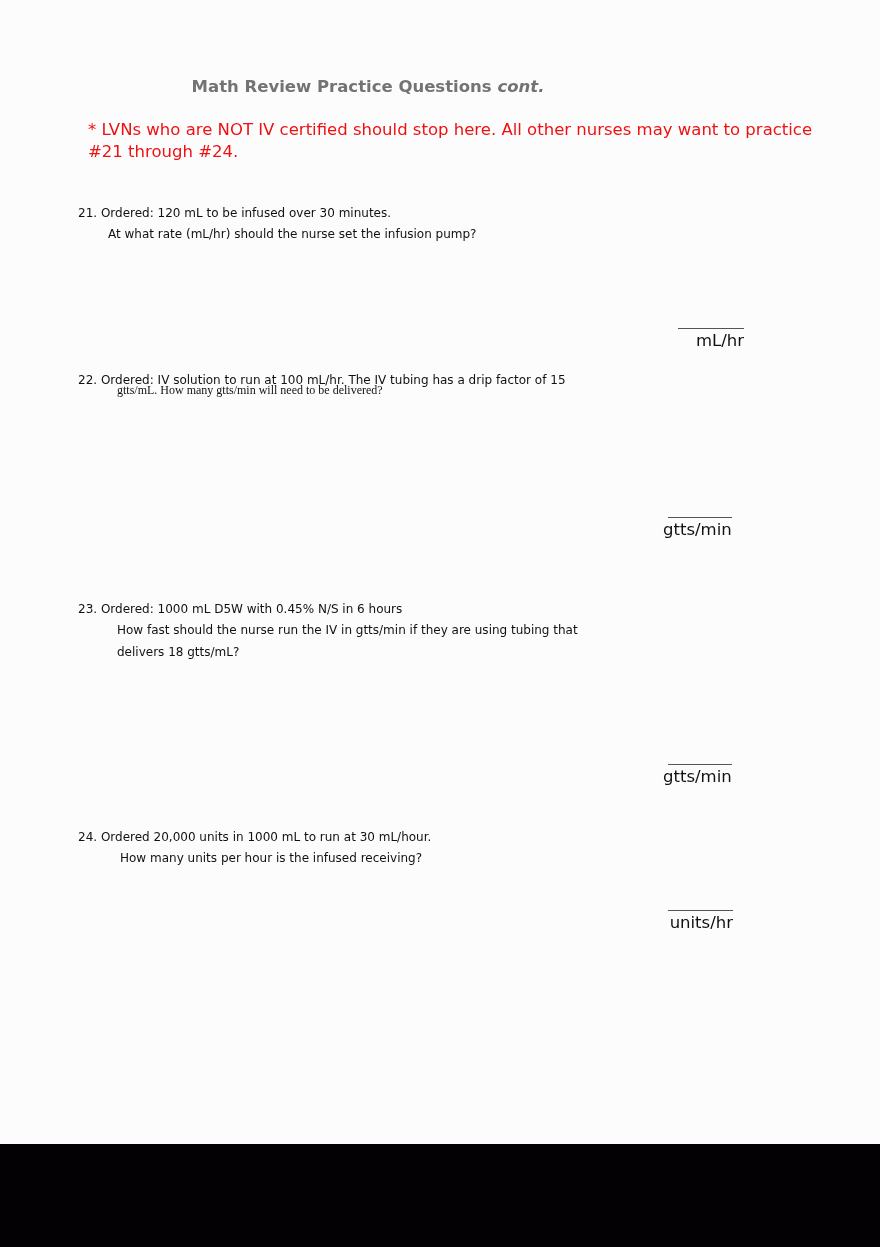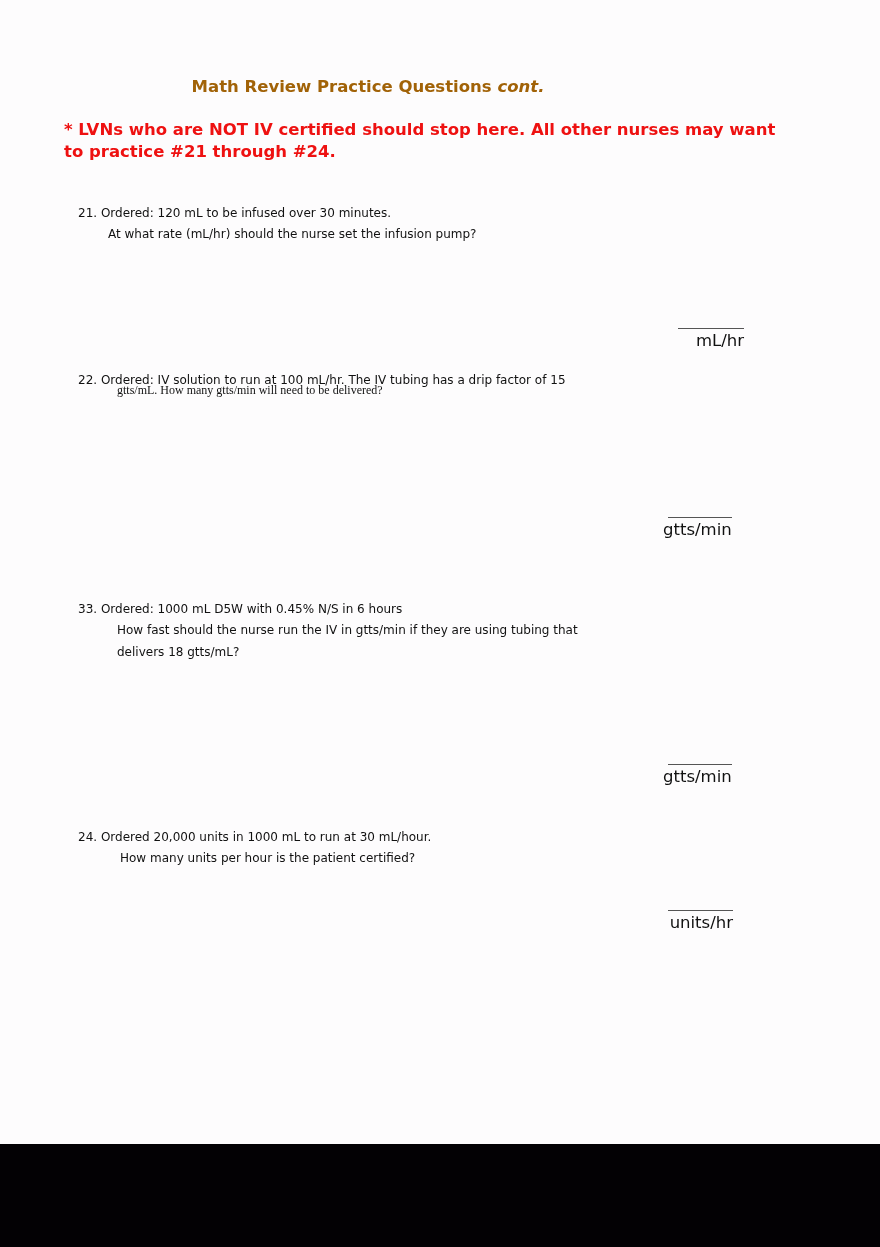--- a/index.html
+++ b/index.html
@@ -32,31 +32,31 @@
       background: #030104;
     }
     .title {
       position: absolute;
       top: 77px;
       left: 0;
       width: 736px;
       text-align: center;
       font-weight: bold;
       font-size: 16.5px;
-      color: #a16207;
+      color: #737373;
     }
     .title .cont {
       font-style: italic;
     }
     .notice {
       position: absolute;
       top: 119px;
-      left: 64px;
+      left: 88px;
       width: 730px;
-      font-weight: bold;
+      font-weight: normal;
       font-size: 16.5px;
       line-height: 22px;
       color: #ee1111;
     }
     .q-line {
       position: absolute;
       font-size: 12px;
       line-height: 21px;
       white-space: nowrap;
       color: #111;
@@ -100,32 +100,32 @@
   <div>
     <div class="q-line" style="top:370px; left:78px;">22. Ordered: IV solution to run at 100 mL/hr. The IV tubing has a drip factor of 15</div>
     <div class="q-line" style="top:380px; left:117px;font-family:Liberation Serif, serif;">gtts/mL. How many gtts/min will need to be delivered?</div>
     <div class="answer" style="top:517px; left:663px;">
       <span class="blank" style="width:64px;"></span>
       <span>gtts/min</span>
     </div>
   </div>
 
   <div>
-    <div class="q-line" style="top:599px; left:78px;">33. Ordered: 1000 mL D5W with 0.45% N/S in 6 hours</div>
+    <div class="q-line" style="top:599px; left:78px;">23. Ordered: 1000 mL D5W with 0.45% N/S in 6 hours</div>
     <div class="q-line" style="top:620px; left:117px;">How fast should the nurse run the IV in gtts/min if they are using tubing that</div>
     <div class="q-line" style="top:642px; left:117px;">delivers 18 gtts/mL?</div>
     <div class="answer" style="top:764px; left:663px;">
       <span class="blank" style="width:64px;"></span>
       <span>gtts/min</span>
     </div>
   </div>
 
   <div>
     <div class="q-line" style="top:827px; left:78px;">24. Ordered 20,000 units in 1000 mL to run at 30 mL/hour.</div>
-    <div class="q-line" style="top:848px; left:120px;">How many units per hour is the patient certified?</div>
+    <div class="q-line" style="top:848px; left:120px;">How many units per hour is the infused receiving?</div>
     <div class="answer" style="top:910px; left:668px;">
       <span class="blank" style="width:65px;"></span>
       <span>units/hr</span>
     </div>
   </div>
 
 </div>
 
 <div class="bottom-band"></div>
 

